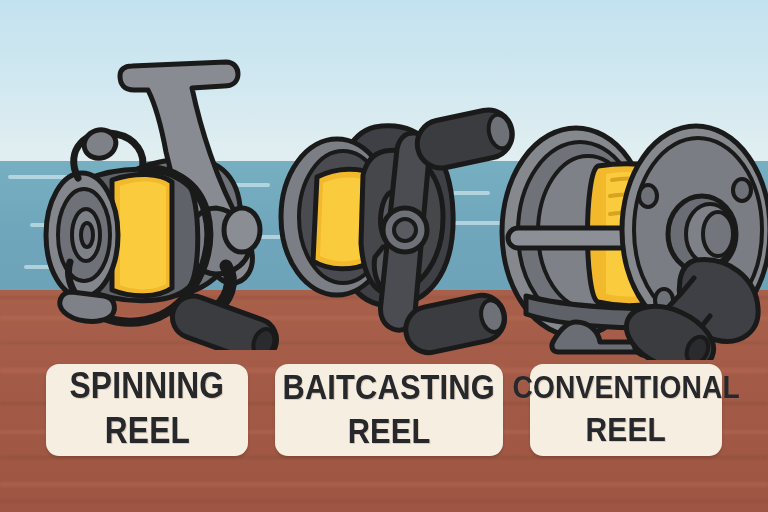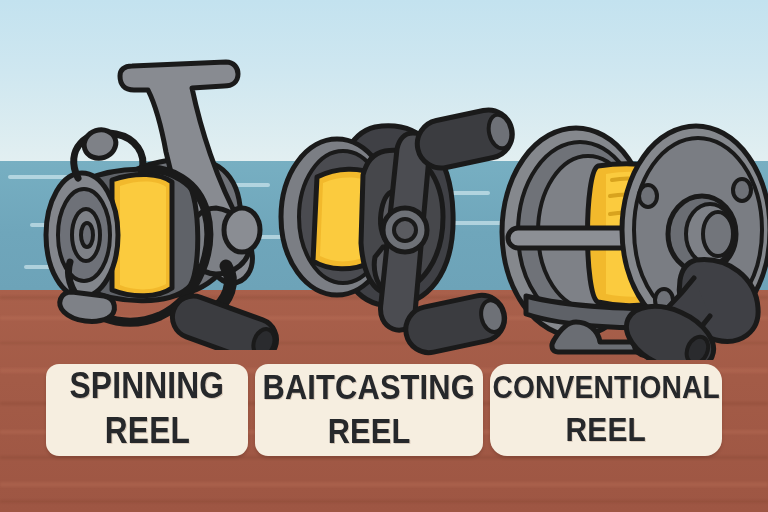--- a/index.html
+++ b/index.html
@@ -86,21 +86,21 @@
     flex-direction: column;
     align-items: center;
     justify-content: center;
     padding: 6px 10px 8px;
     box-sizing: border-box;
     height: 92px;
     gap: 8px;
   }
   #label-spinning   { width: 202px; }
   #label-baitcast   { width: 228px; align-items: center; }
-  #label-convention { width: 232px; border-radius: 17px; }
+  #label-convention { width: 192px; }
 
   .label-line {
     color: #26282B;
     font-family: "Liberation Sans Narrow", "Liberation Sans", sans-serif;
     font-weight: bold;
     letter-spacing: 0.2px;
     line-height: 1.02;
     text-align: center;
     white-space: nowrap;
     transform: scaleX(0.88);

